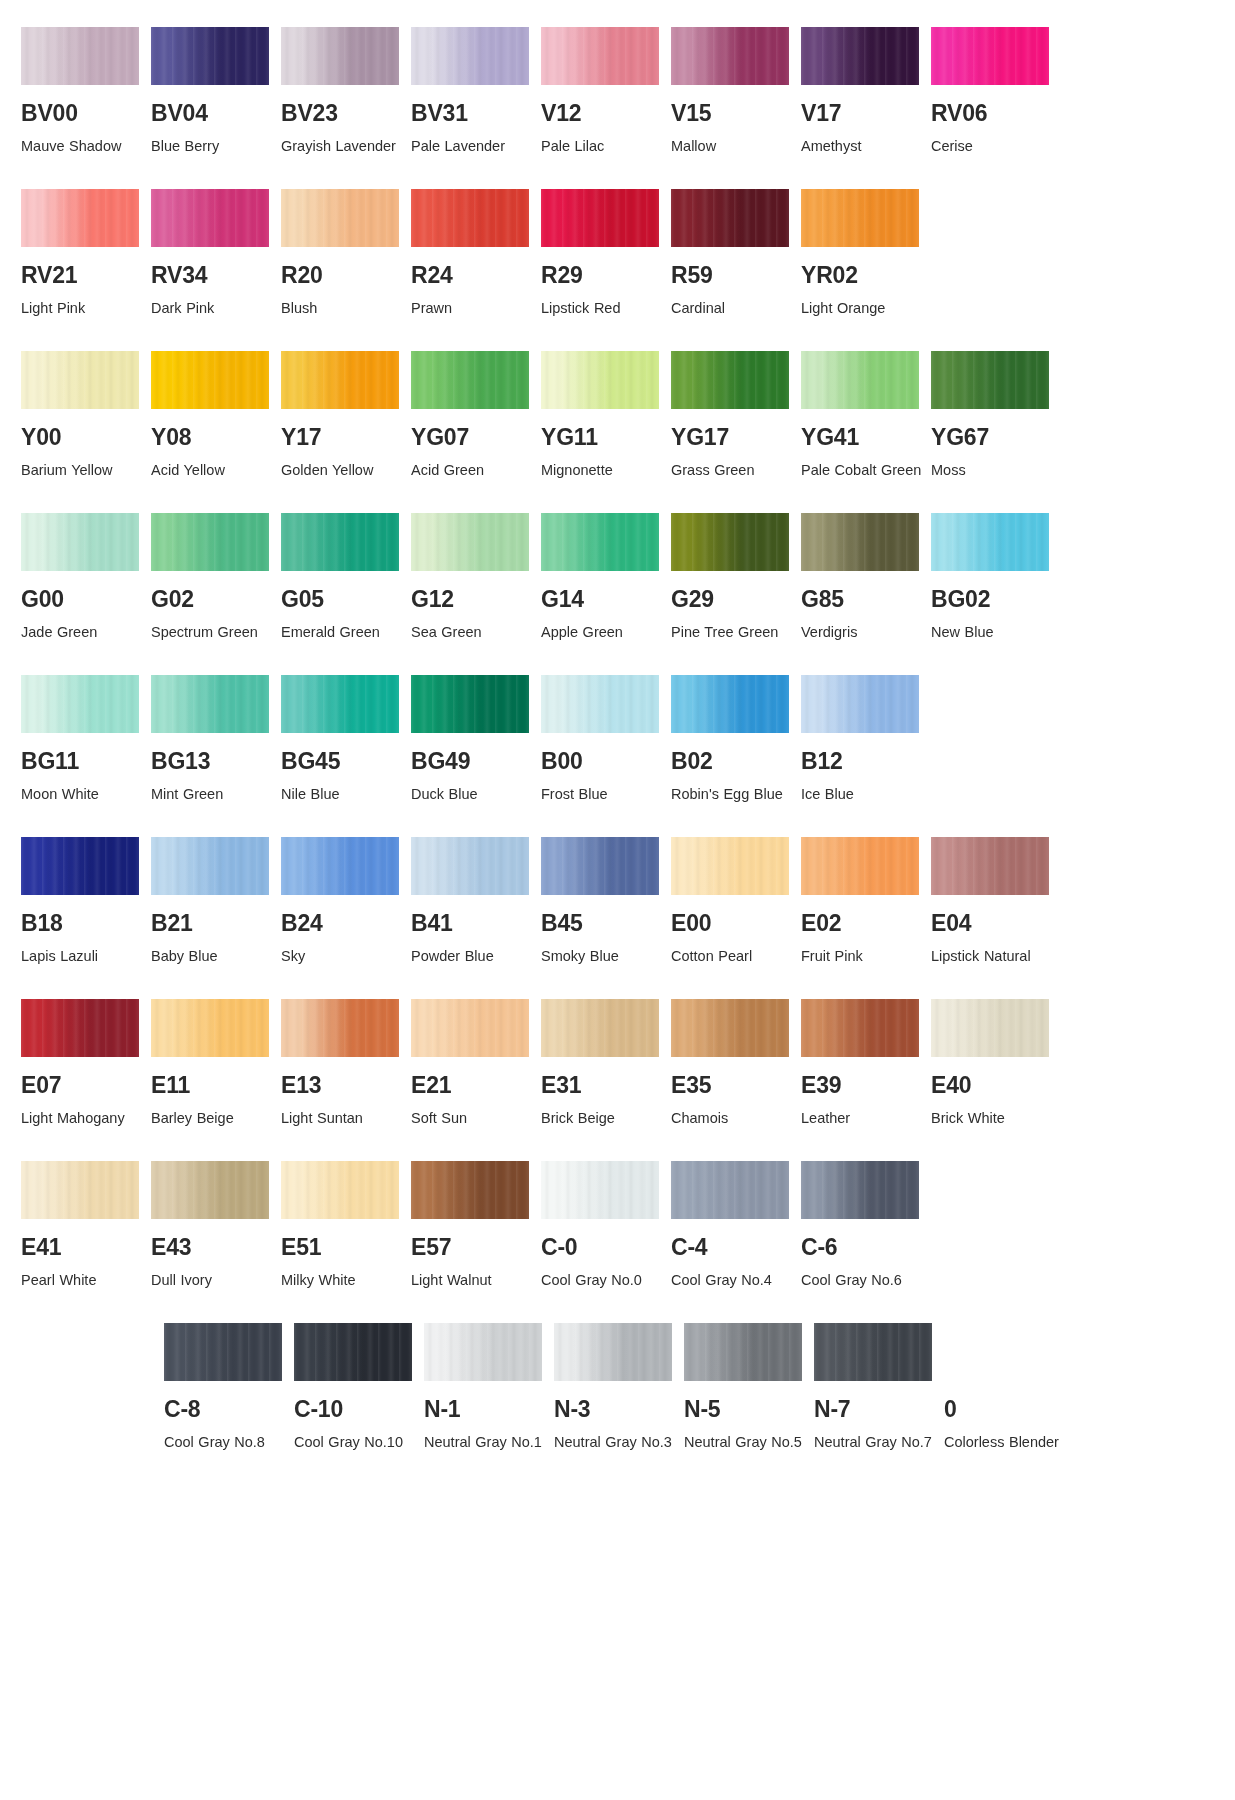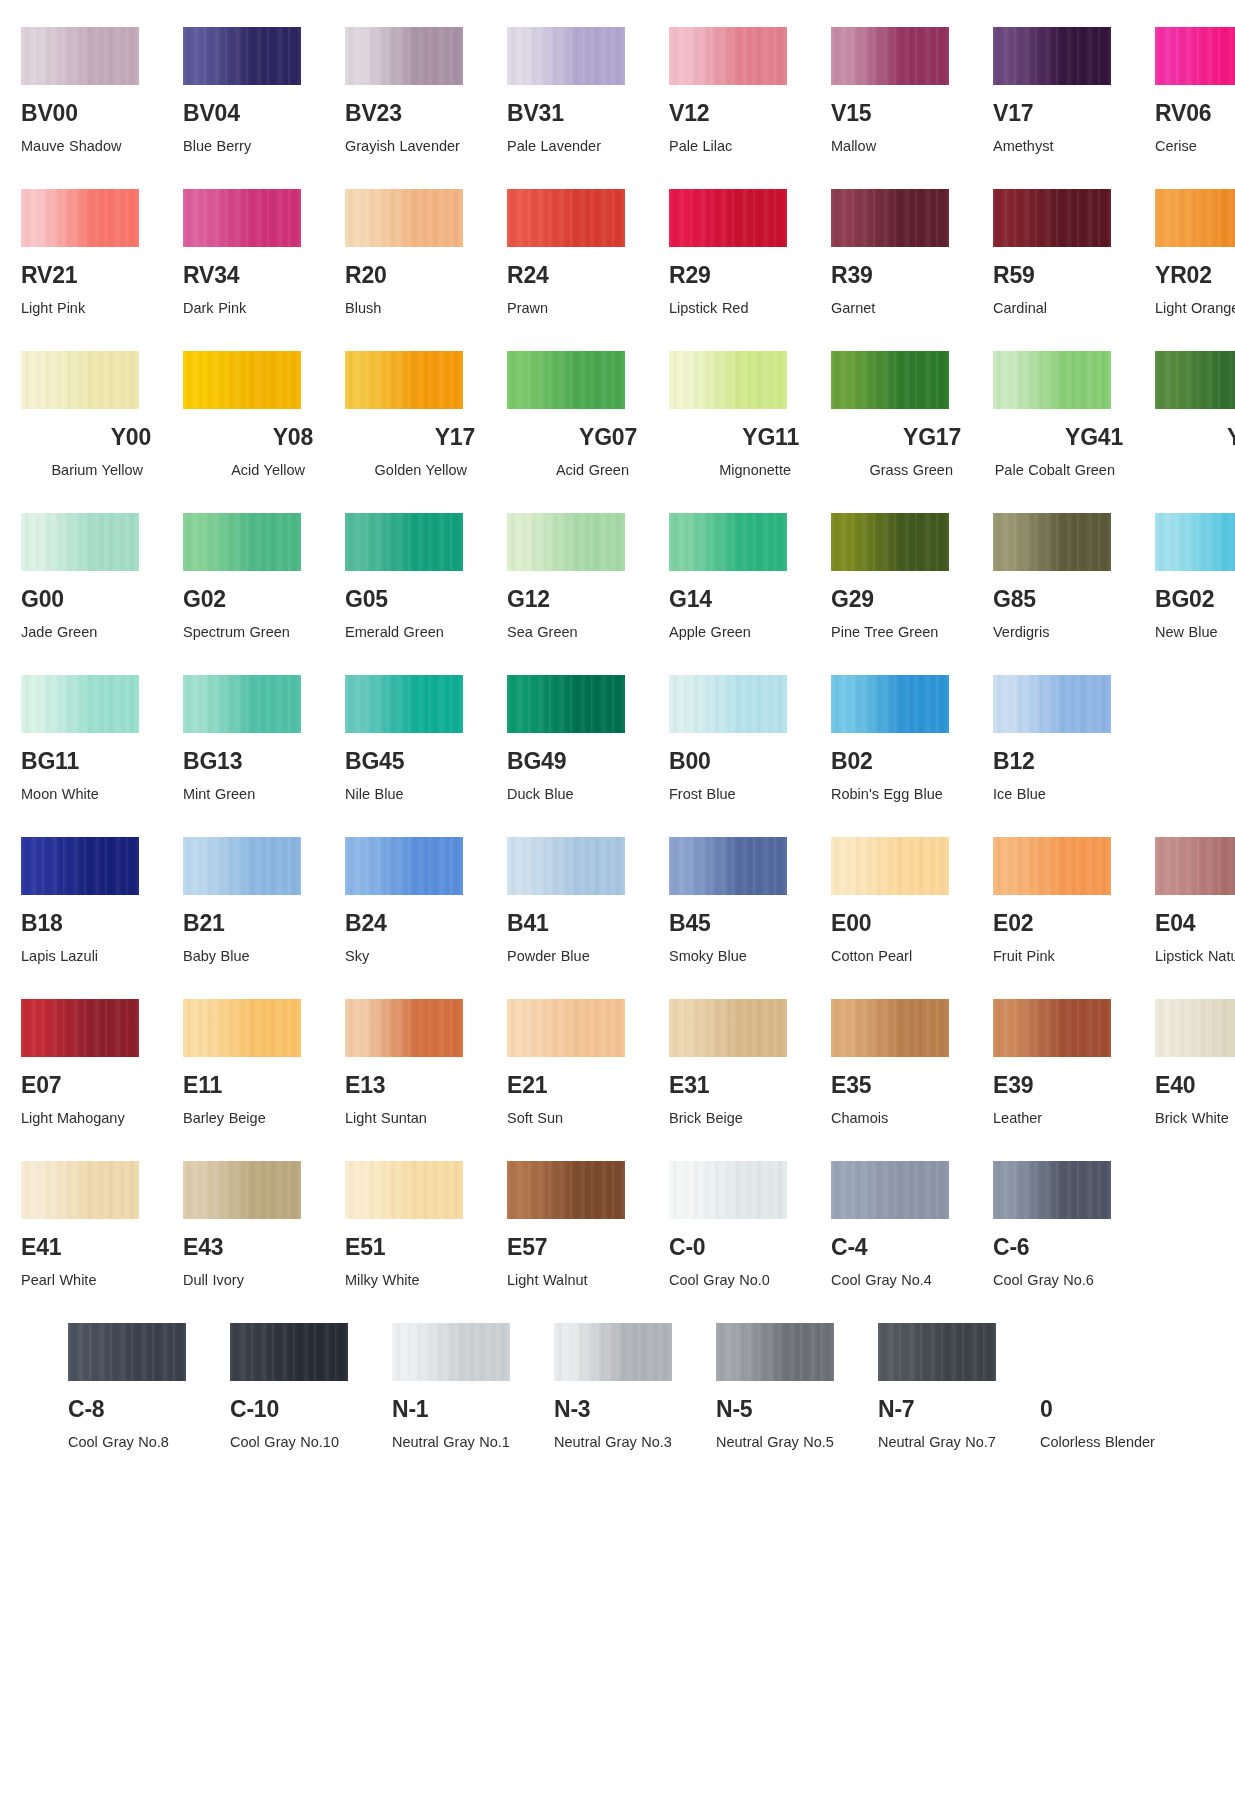--- a/index.html
+++ b/index.html
@@ -20,21 +20,20 @@
     padding: 27px 0 0 0;
     box-sizing: border-box;
   }
   .swatch-row {
     display: flex;
     width: 1235px;
     box-sizing: border-box;
     padding-left: 21px;
     padding-right: 18px;
     margin-bottom: 8px;
-    gap: 32px;
   }
   .swatch-cell {
     width: 130px;
     margin-right: 0px;
     flex: 0 0 130px;
     box-sizing: border-box;
   }
   .swatch-cell + .swatch-cell {
     margin-left: 0;
   }
@@ -73,21 +72,21 @@
     font-weight: normal;
     line-height: 1.72;
     margin-top: 9px;
     color: #2e2e2e;
     max-width: 122px;
     word-spacing: 0.5px;
   }
   
   .r0 { margin-top: 0px; }
   .r1 { margin-top: 30px; }
-  .r2 { margin-top: 30px; text-align: right; }
+  .r2 { margin-top: 30px; }
   .r3 { margin-top: 30px; }
   .r4 { margin-top: 30px; }
   .r5 { margin-top: 30px; }
   .r6 { margin-top: 30px; }
   .r7 { margin-top: 30px; }
   .r8 { margin-top: 30px; justify-content: center; }
 </style>
 </head>
 <body>
 
@@ -180,27 +179,20 @@
         <div class="swatch-name">Prawn</div>
       </div>
       <div class="swatch-cell">
         <div class="swatch-chip" style="background: linear-gradient(90deg, rgb(230, 23, 74) 0%, rgb(230, 23, 74) 16%, rgb(200, 16, 46) 62%, rgb(200, 16, 46) 100%);">
           <span class="grain"></span>
         </div>
         <div class="swatch-code">R29</div>
         <div class="swatch-name">Lipstick Red</div>
       </div>
       <div class="swatch-cell">
-        <div class="swatch-chip" style="background: linear-gradient(90deg, rgb(142, 60, 79) 0%, rgb(142, 60, 79) 16%, rgb(94, 31, 46) 62%, rgb(94, 31, 46) 100%);">
-          <span class="grain"></span>
-        </div>
-        <div class="swatch-code">R39</div>
-        <div class="swatch-name">Garnet</div>
-      </div>
-      <div class="swatch-cell">
         <div class="swatch-chip" style="background: linear-gradient(90deg, rgb(133, 35, 47) 0%, rgb(133, 35, 47) 16%, rgb(91, 23, 34) 62%, rgb(91, 23, 34) 100%);">
           <span class="grain"></span>
         </div>
         <div class="swatch-code">R59</div>
         <div class="swatch-name">Cardinal</div>
       </div>
       <div class="swatch-cell">
         <div class="swatch-chip" style="background: linear-gradient(90deg, rgb(246, 163, 69) 0%, rgb(246, 163, 69) 16%, rgb(239, 139, 37) 62%, rgb(239, 139, 37) 100%);">
           <span class="grain"></span>
         </div>

